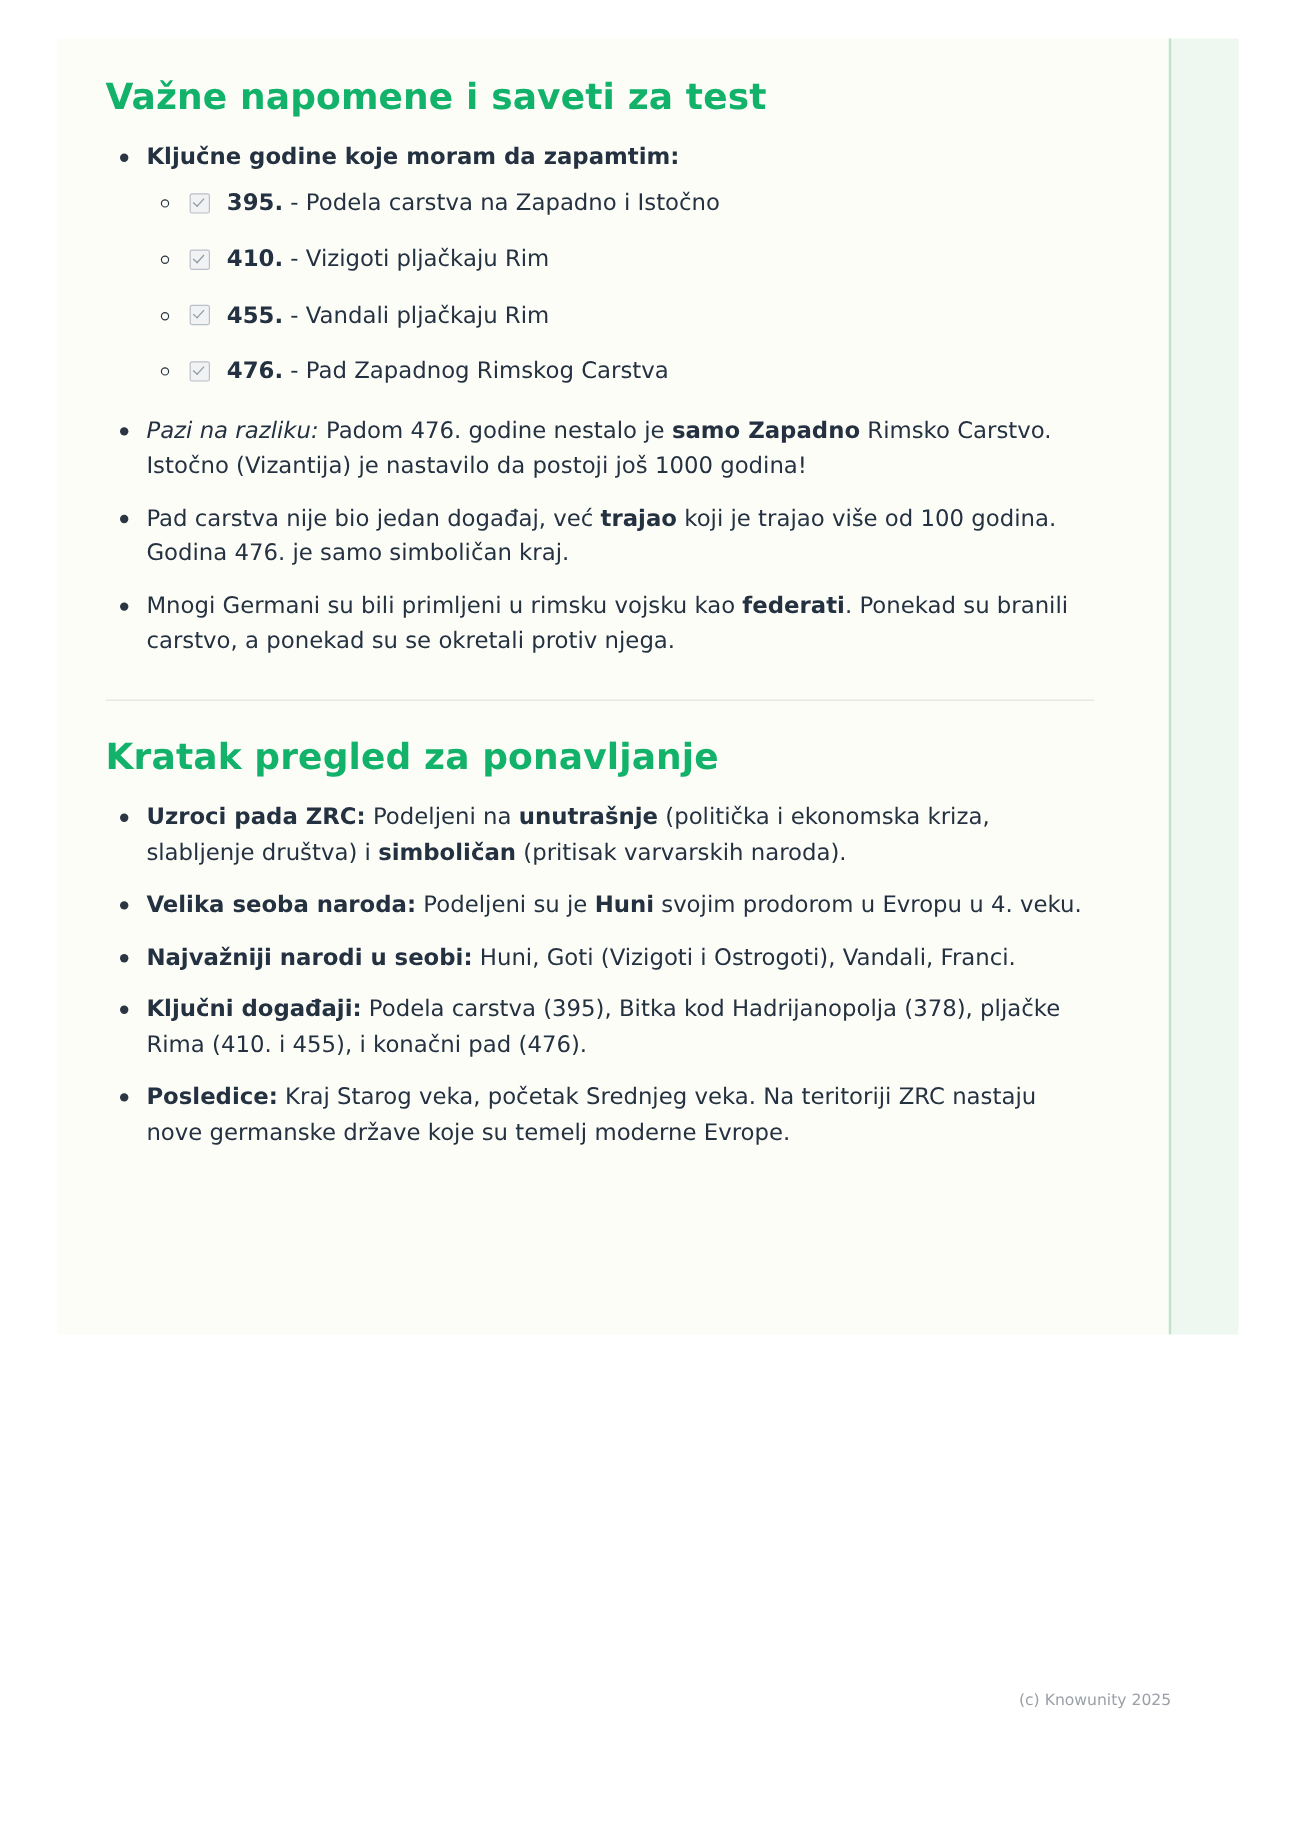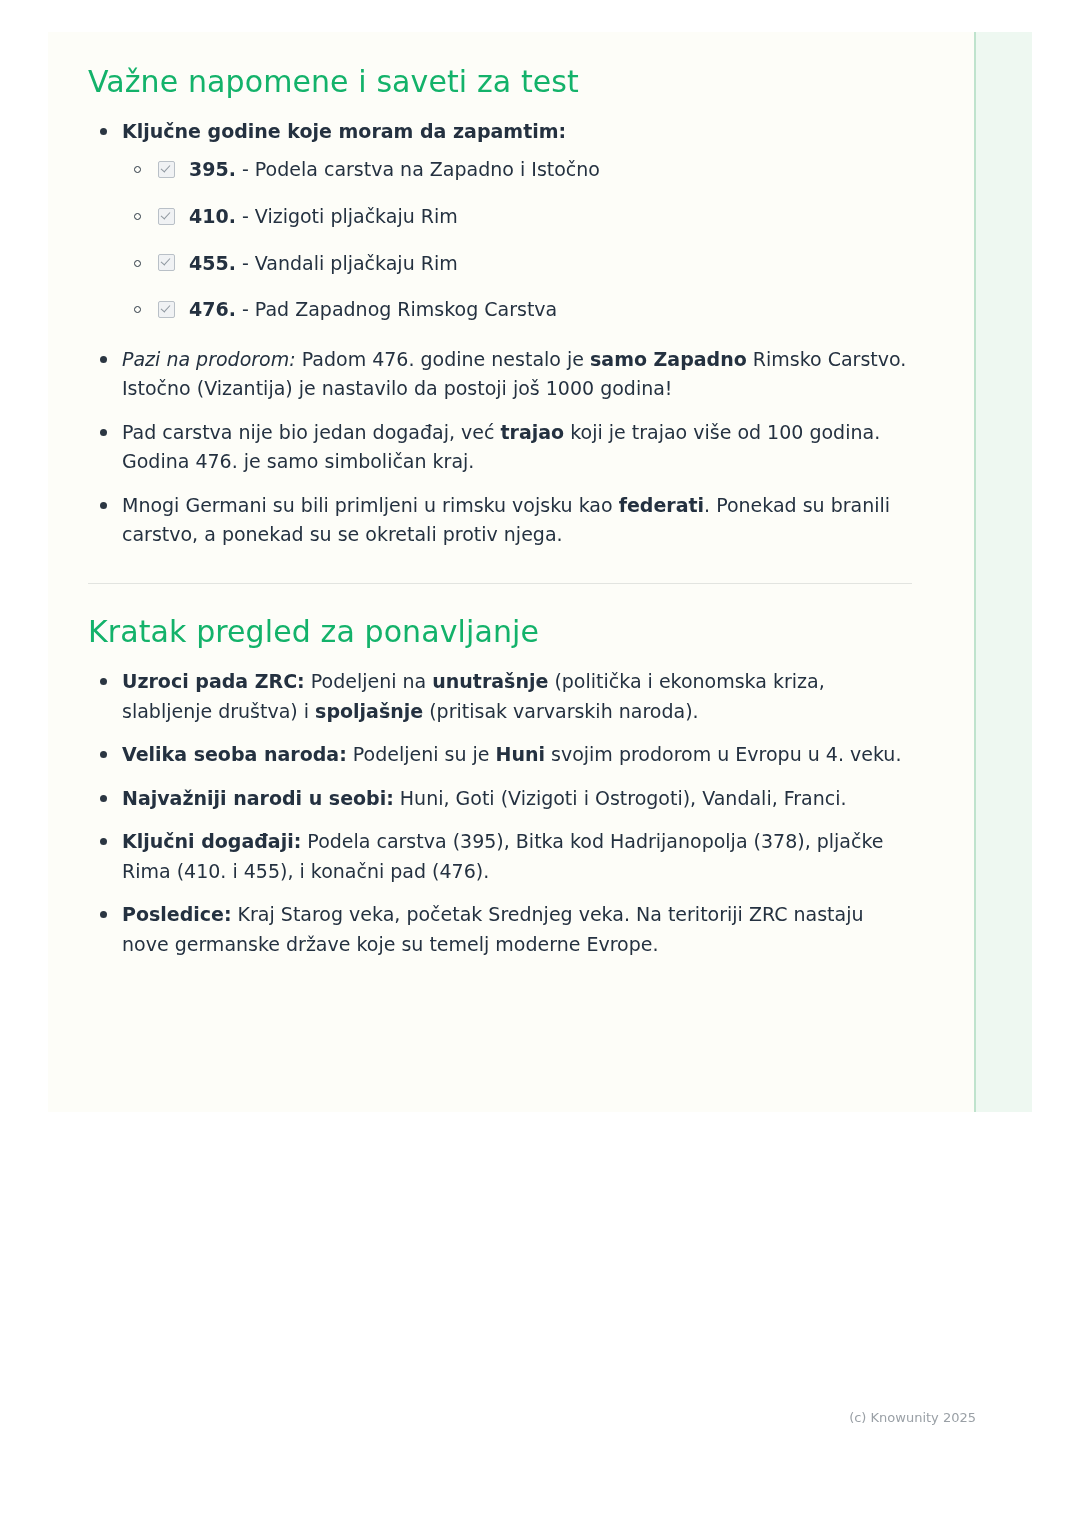--- a/index.html
+++ b/index.html
@@ -33,21 +33,21 @@
     border-left: 2px solid #bfe3cd;
   }
   .content {
     position: relative;
     padding: 26px 120px 40px 40px;
     box-sizing: border-box;
   }
   h2.section-title {
     color: #13b26a;
     font-size: 30px;
-    font-weight: 400;
+    font-weight: 700;
     margin: 6px 0 18px 0;
     letter-spacing: 0.1px;
   }
   ul.bullets {
     list-style: none;
     margin: 0;
     padding: 0;
   }
   ul.bullets > li {
     position: relative;
@@ -166,33 +166,33 @@
             <span class="chk"></span>
             <span><span class="year">455.</span><span> - Vandali pljačkaju Rim</span></span>
           </li>
           <li>
             <span class="chk"></span>
             <span><span class="year">476.</span><span> - Pad Zapadnog Rimskog Carstva</span></span>
           </li>
         </ul>
       </li>
 
-      <li class="gap-top"><em>Pazi na prodorom:</em><span> Padom 476. godine nestalo je </span><b>samo Zapadno</b><span> Rimsko Carstvo. Istočno (Vizantija) je nastavilo da postoji još 1000 godina!</span></li>
+      <li class="gap-top"><em>Pazi na razliku:</em><span> Padom 476. godine nestalo je </span><b>samo Zapadno</b><span> Rimsko Carstvo. Istočno (Vizantija) je nastavilo da postoji još 1000 godina!</span></li>
 
       <li><span>Pad carstva nije bio jedan događaj, već </span><b>trajao</b><span> koji je trajao više od 100 godina. Godina 476. je samo simboličan kraj.</span></li>
 
       <li><span>Mnogi Germani su bili primljeni u rimsku vojsku kao </span><b>federati</b><span>. Ponekad su branili carstvo, a ponekad su se okretali protiv njega.</span></li>
     </ul>
 
     <hr class="divider">
 
     <h2 class="section-title">Kratak pregled za ponavljanje</h2>
 
     <ul class="bullets">
-      <li><b>Uzroci pada ZRC:</b><span> Podeljeni na </span><b>unutrašnje</b><span> (politička i ekonomska kriza, slabljenje društva) i </span><b>spoljašnje</b><span> (pritisak varvarskih naroda).</span></li>
+      <li><b>Uzroci pada ZRC:</b><span> Podeljeni na </span><b>unutrašnje</b><span> (politička i ekonomska kriza, slabljenje društva) i </span><b>simboličan</b><span> (pritisak varvarskih naroda).</span></li>
 
       <li><b>Velika seoba naroda:</b><span> Podeljeni su je </span><b>Huni</b><span> svojim prodorom u Evropu u 4. veku.</span></li>
 
       <li><b>Najvažniji narodi u seobi:</b><span> Huni, Goti (Vizigoti i Ostrogoti), Vandali, Franci.</span></li>
 
       <li><b>Ključni događaji:</b><span> Podela carstva (395), Bitka kod Hadrijanopolja (378), pljačke Rima (410. i 455), i konačni pad (476).</span></li>
 
       <li><b>Posledice:</b><span> Kraj Starog veka, početak Srednjeg veka. Na teritoriji ZRC nastaju nove germanske države koje su temelj moderne Evrope.</span></li>
     </ul>
 

